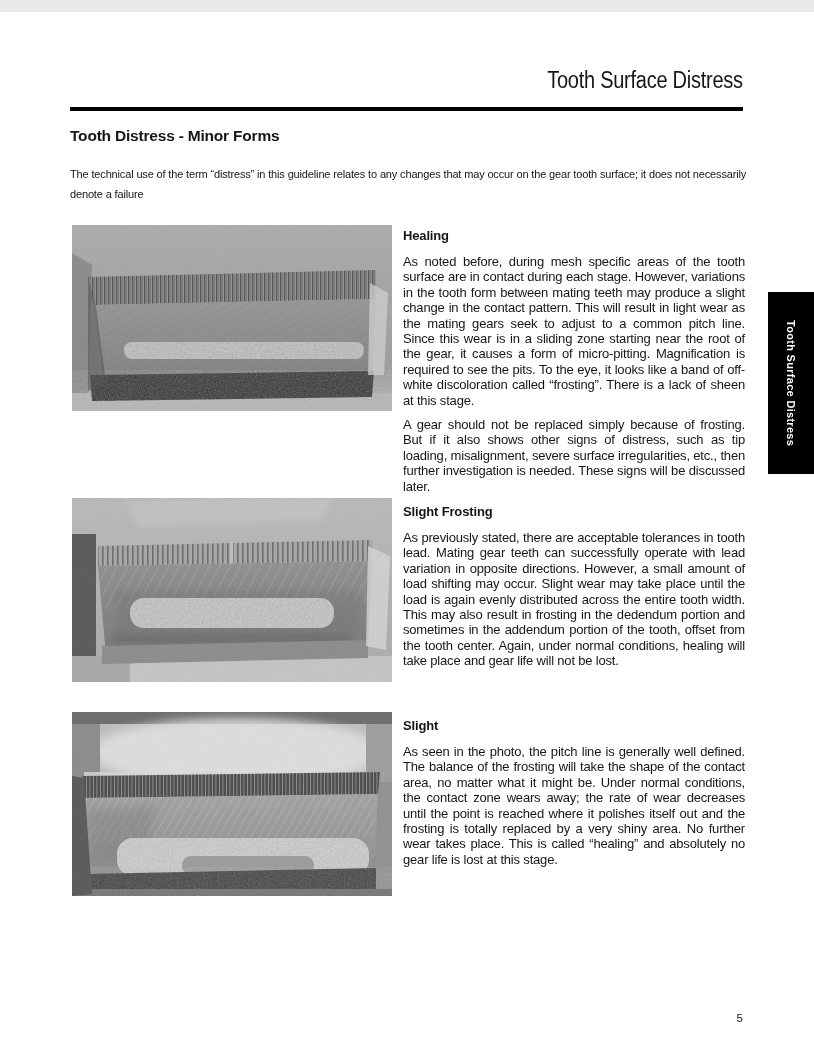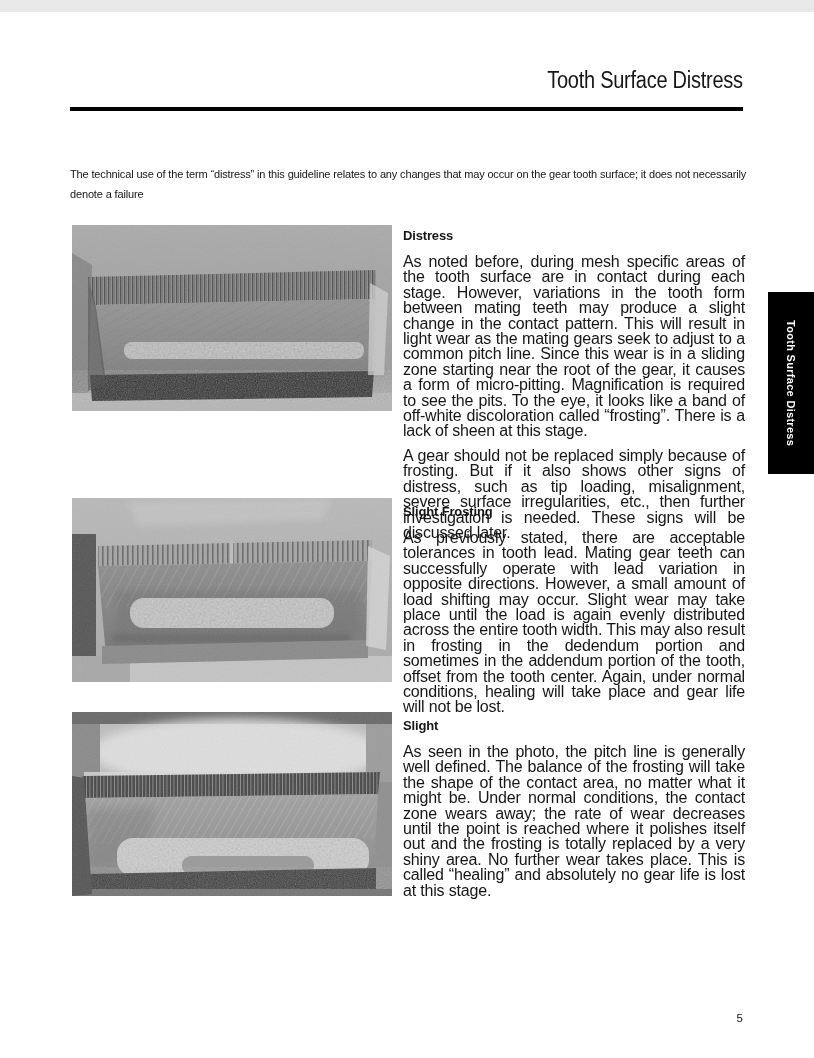--- a/index.html
+++ b/index.html
@@ -69,21 +69,21 @@
   #sec-text-1 { top: 216px; }
   #sec-text-2 { top: 492px; }
   #sec-text-3 { top: 706px; }
   .sec-heading {
     font-size: 13px;
     font-weight: 700;
     letter-spacing: -0.15px;
     margin-bottom: 11px;
   }
   .sec-text p {
-    font-size: 16px;
+    font-size: 13px;
     line-height: 15.4px;
     letter-spacing: -0.18px;
     text-align: justify;
     margin-bottom: 9px;
   }
   .side-tab {
     position: absolute;
     left: 768px;
     top: 280px;
     width: 46px;
@@ -109,20 +109,21 @@
   }
 </style>
 </head>
 <body>
 
 <div class="page">
 
   <div class="header-title">Tooth Surface Distress</div>
   <div class="header-rule"></div>
 
+  <div class="section-title">Tooth Distress - Minor Forms</div>
   <div class="intro">The technical use of the term “distress” in this guideline relates to any changes that may occur on the gear tooth surface; it does not necessarily denote a failure</div>
 
   <figure class="photo" id="photo-1">
     <svg width="320" height="186" viewBox="0 0 320 186" xmlns="http://www.w3.org/2000/svg">
       <defs>
         <linearGradient id="p1bg" x1="0" y1="0" x2="0" y2="1">
           <stop offset="0" stop-color="#ababab"></stop>
             <stop offset="0.35" stop-color="#a3a3a3"></stop>
           <stop offset="0.8" stop-color="#9c9c9c"></stop>
             <stop offset="1" stop-color="#b5b5b5"></stop>
@@ -271,21 +272,21 @@
       <rect x="110" y="144" width="132" height="19" rx="9" fill="#9a9a9a"></rect>
       <polygon points="16,162 304,156 304,177 16,181" fill="#3c3c3c"></polygon>
       <rect x="16" y="158" width="288" height="22" filter="url(#p3n)" opacity="0.3"></rect>
       <rect x="0" y="177" width="320" height="7" fill="#757575"></rect>
       <polygon points="0,64 12,66 20,182 0,184" fill="#565656"></polygon>
       <rect width="320" height="184" filter="url(#p3n)" opacity="0.15"></rect>
     </svg>
   </figure>
 
   <div class="sec-text" id="sec-text-1">
-    <div class="sec-heading">Distress</div>
+    <div class="sec-heading">Healing</div>
     <p>As noted before, during mesh specific areas of the tooth surface are in contact during each stage. However, variations in the tooth form between mating teeth may produce a slight change in the contact pattern. This will result in light wear as the mating gears seek to adjust to a common pitch line. Since this wear is in a sliding zone starting near the root of the gear, it causes a form of micro-pitting. Magnification is required to see the pits. To the eye, it looks like a band of off-white discoloration called “frosting”. There is a lack of sheen at this stage.</p>
     <p>A gear should not be replaced simply because of frosting. But if it also shows other signs of distress, such as tip loading, misalignment, severe surface irregularities, etc., then further investigation is needed. These signs will be discussed later.</p>
   </div>
 
   <div class="sec-text" id="sec-text-2">
     <div class="sec-heading">Slight Frosting</div>
     <p>As previously stated, there are acceptable tolerances in tooth lead. Mating gear teeth can successfully operate with lead variation in opposite directions. However, a small amount of load shifting may occur. Slight wear may take place until the load is again evenly distributed across the entire tooth width. This may also result in frosting in the dedendum portion and sometimes in the addendum portion of the tooth, offset from the tooth center. Again, under normal conditions, healing will take place and gear life will not be lost.</p>
   </div>
 
   <div class="sec-text" id="sec-text-3">

